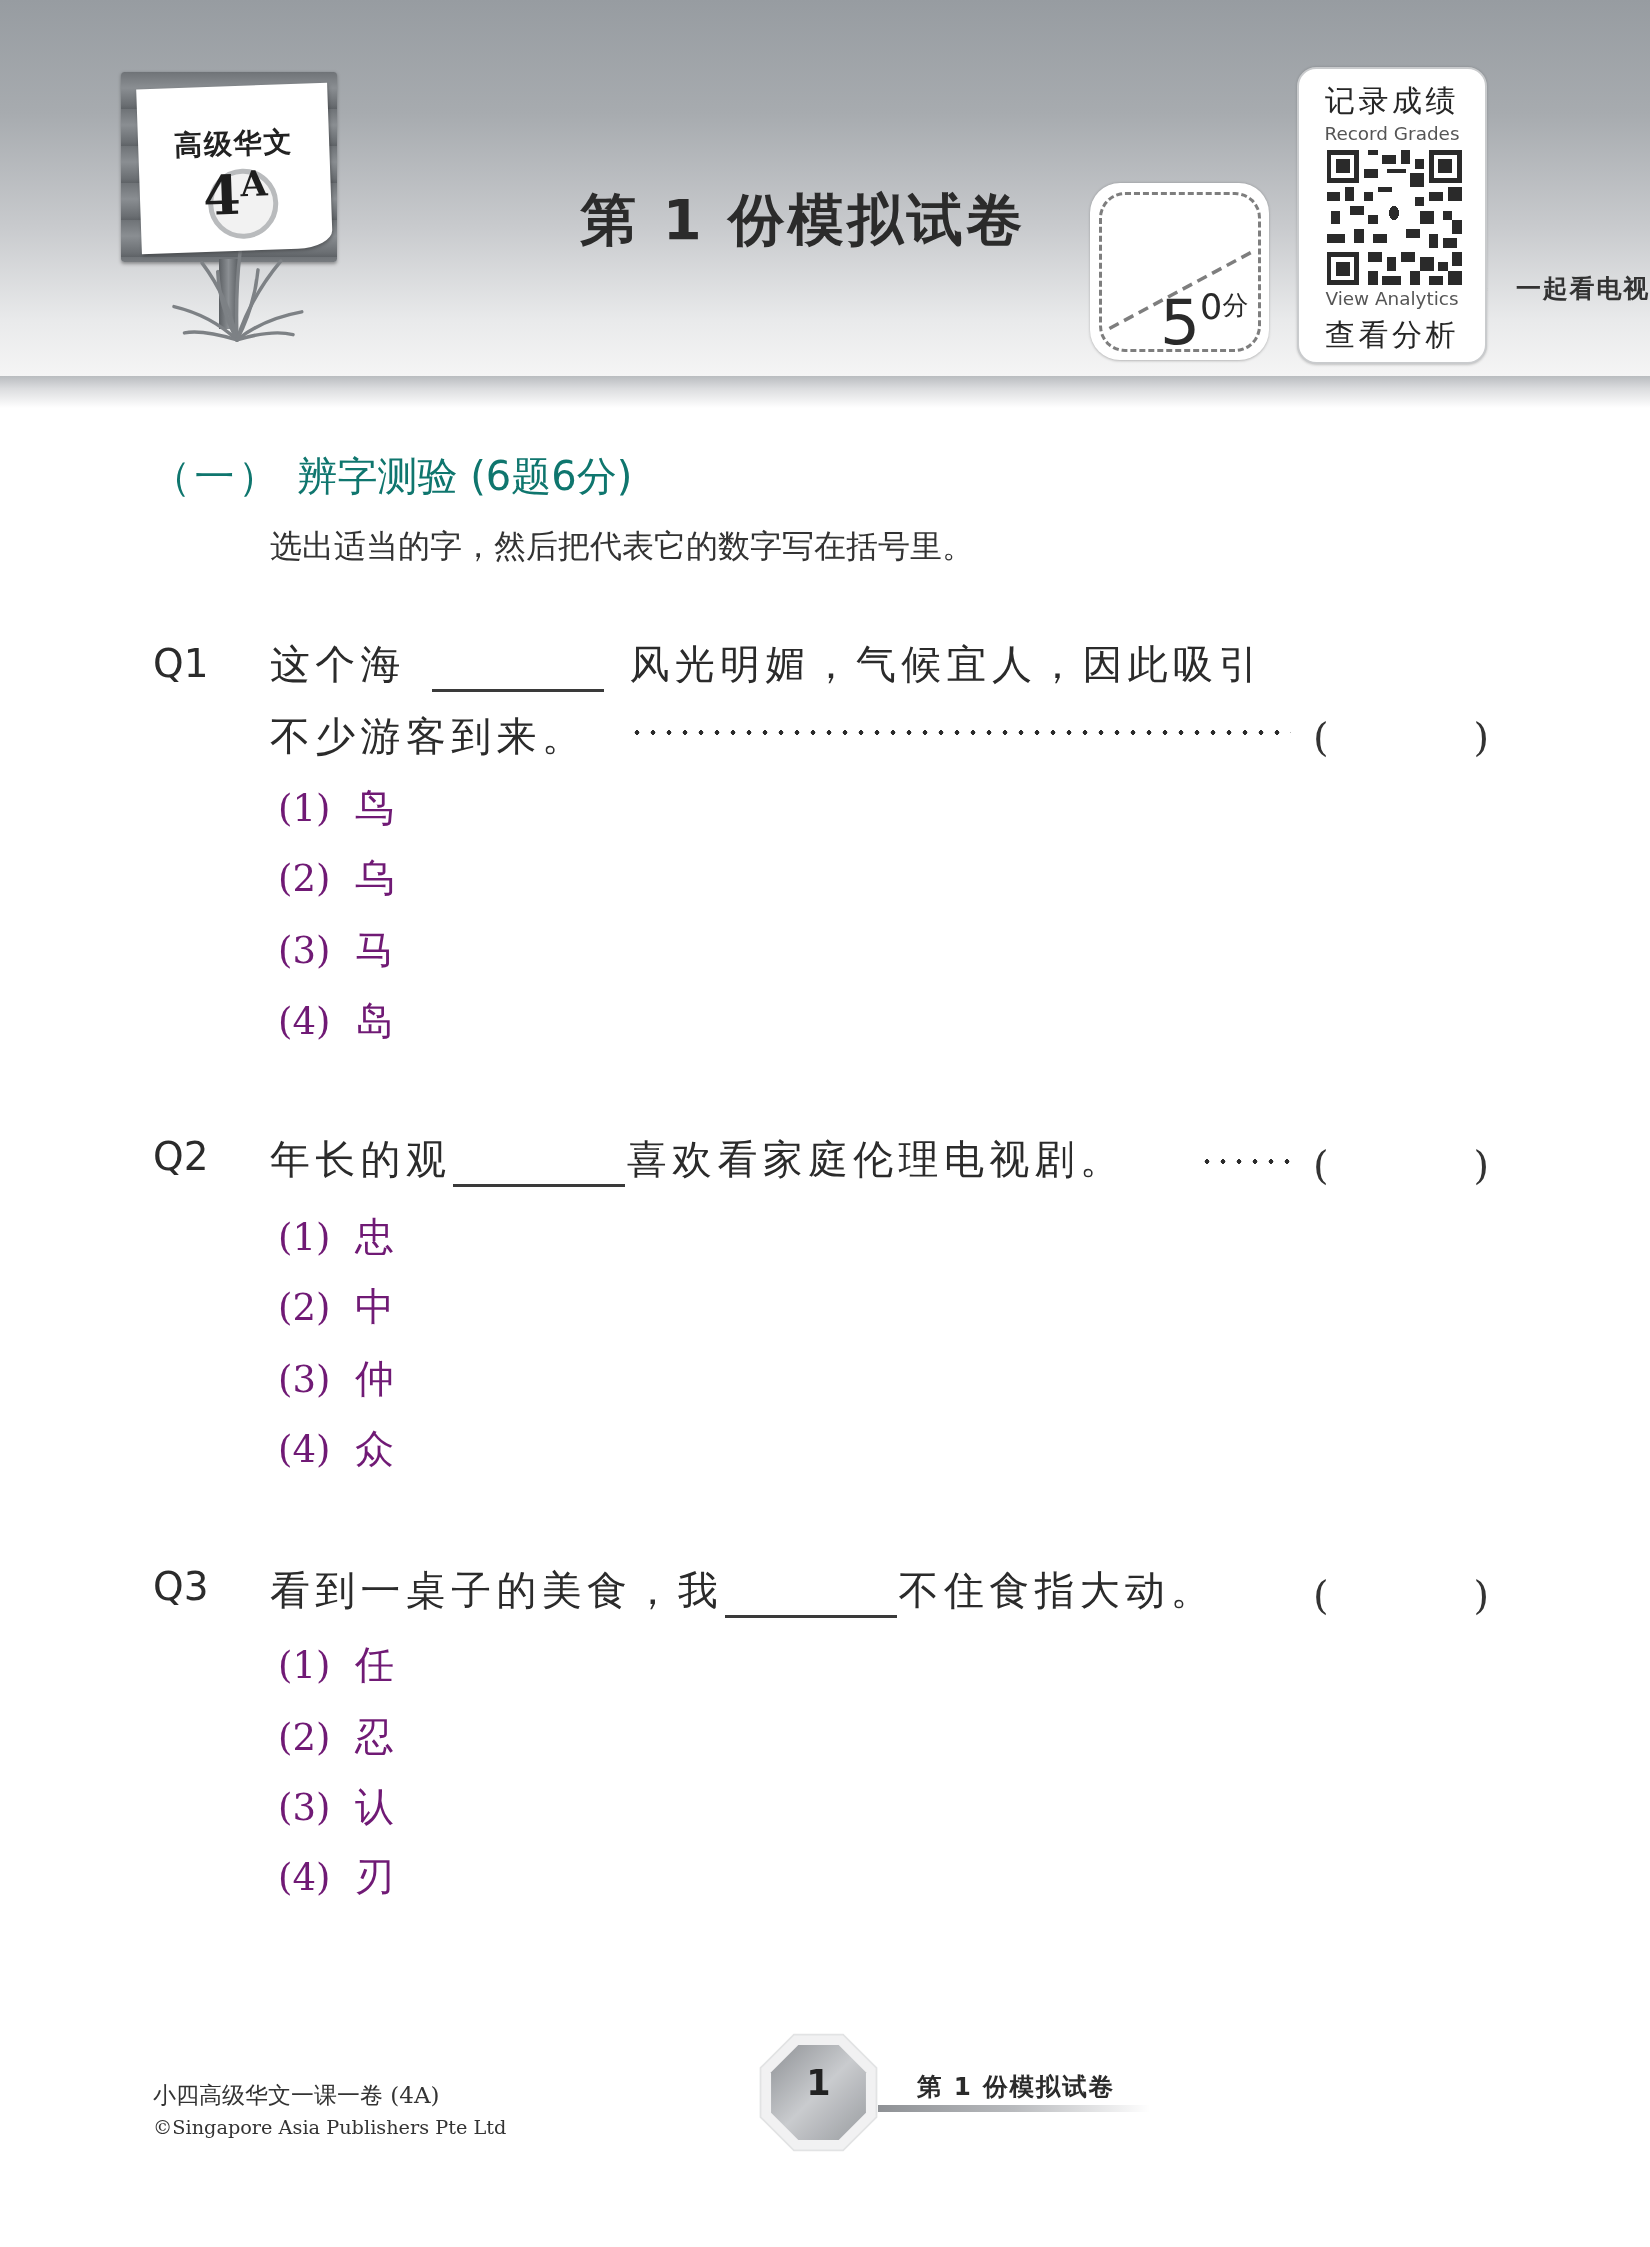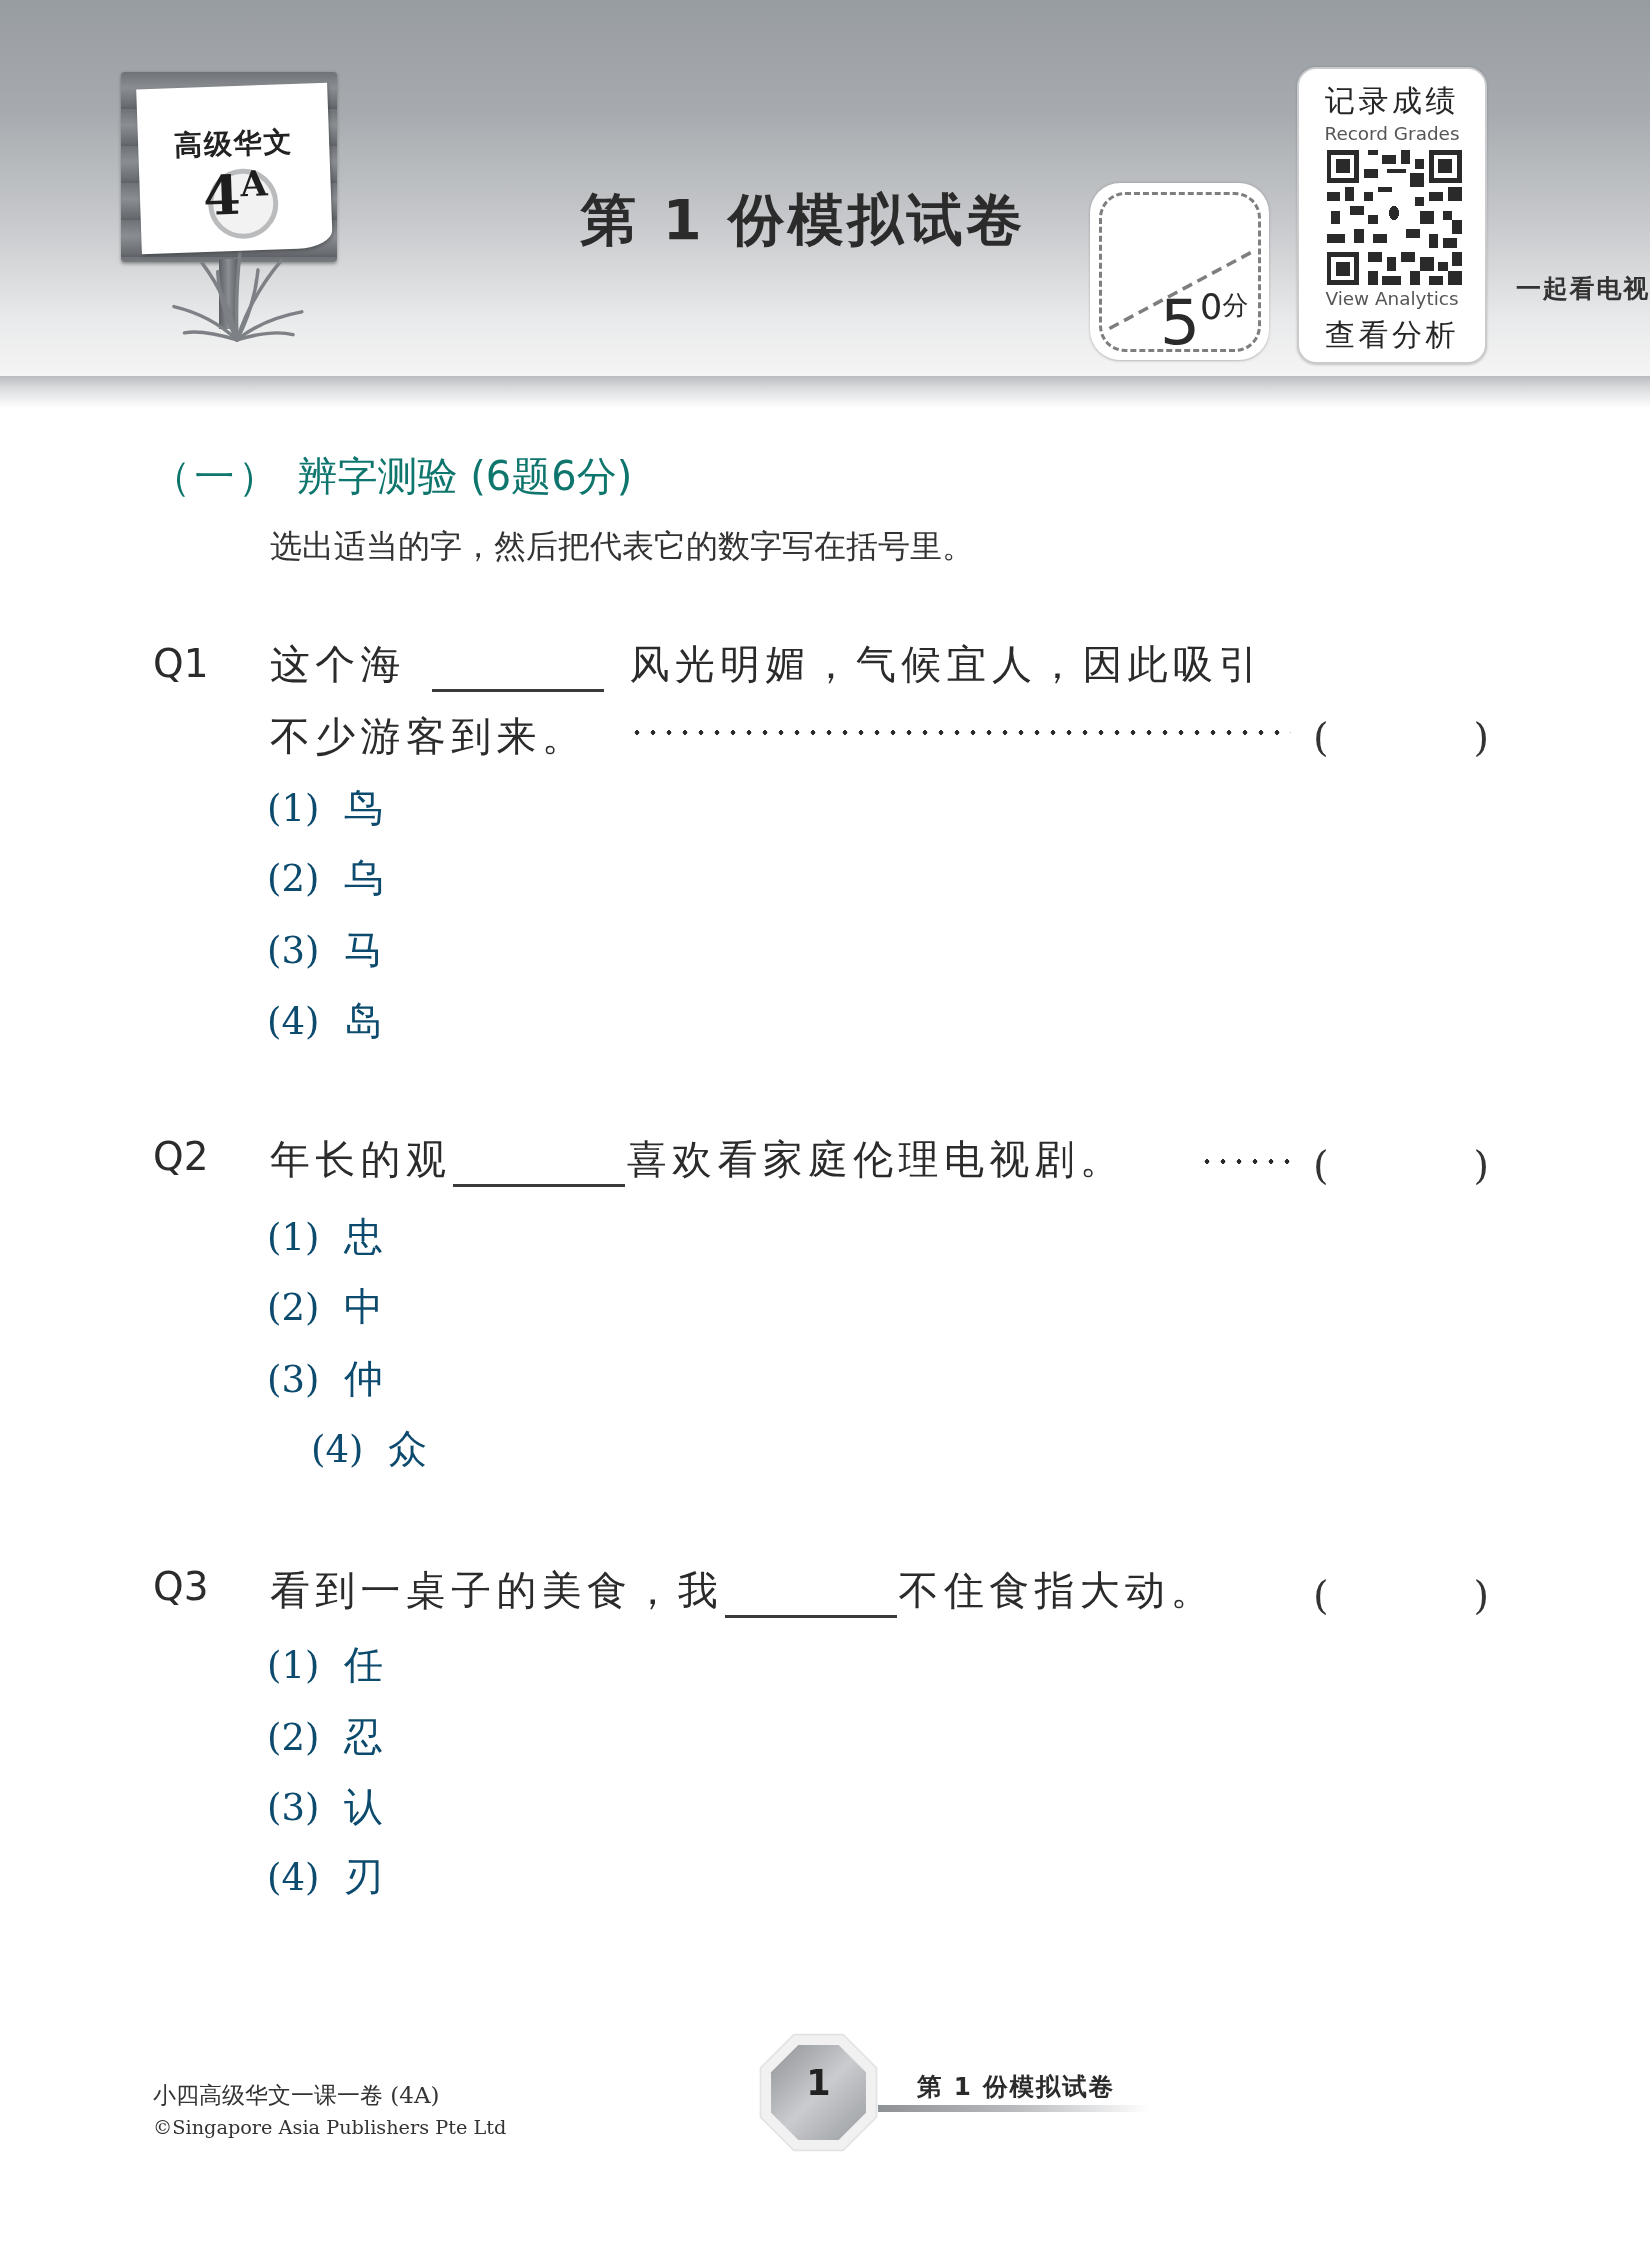--- a/index.html
+++ b/index.html
@@ -132,22 +132,22 @@
     position: absolute; height: 5.3px;
     background-image: radial-gradient(circle, #2b2b2b 2.3px, transparent 2.6px);
     background-size: 16px 5.3px; background-repeat: repeat-x;
   }
   .ans-bracket {
     position: absolute; left: 1313px; width: 176px; height: 44px;
     font-family: "DejaVu Serif", serif; font-size: 40px; color: #333;
     display: flex; justify-content: space-between; align-items: center;
   }
   .option {
-    position: absolute; left: 267px;
-    font-family: "DejaVu Serif", serif; font-size: 39px; color: #0c4a6e; white-space: nowrap;
+    position: absolute; left: 278px;
+    font-family: "DejaVu Serif", serif; font-size: 39px; color: #701a75; white-space: nowrap;
   }
   .option .opt-num { display: inline-block; width: 77px; font-size: 37px; }
 
   
   .footer-left {
     position: absolute; left: 153px; top: 2080px;
     font-family: "DejaVu Serif", serif; color: #333;
   }
   .footer-left .line1 { font-size: 23px; white-space: nowrap; }
   .footer-left .line2 { font-size: 19.3px; margin-top: 5.3px; white-space: nowrap; }
@@ -302,21 +302,21 @@
     <span>喜欢看家庭伦理电视剧。</span>
 </div>
 <div class="leader" style="left:1199px; top:1159px; width:95px;"></div>
 <div class="ans-bracket" style="top:1143px;">
   <span>(</span>
     <span>)</span>
 </div>
 <div class="option" style="top:1210px;"><span class="opt-num">(1)</span><span>忠</span></div>
 <div class="option" style="top:1280px;"><span class="opt-num">(2)</span><span>中</span></div>
 <div class="option" style="top:1352px;"><span class="opt-num">(3)</span><span>仲</span></div>
-<div class="option" style="top:1422px;margin-left:44px;"><span class="opt-num">(4)</span><span>众</span></div>
+<div class="option" style="top:1422px;"><span class="opt-num">(4)</span><span>众</span></div>
 
 <div class="q-label" style="top:1564px;">Q3</div>
 <div class="q-line" style="top:1563px;">
   <span>看到一桌子的美食，我</span>
     <span class="blank"></span>
     <span>不住食指大动。</span>
 </div>
 <div class="ans-bracket" style="top:1573px;">
   <span>(</span>
     <span>)</span>

